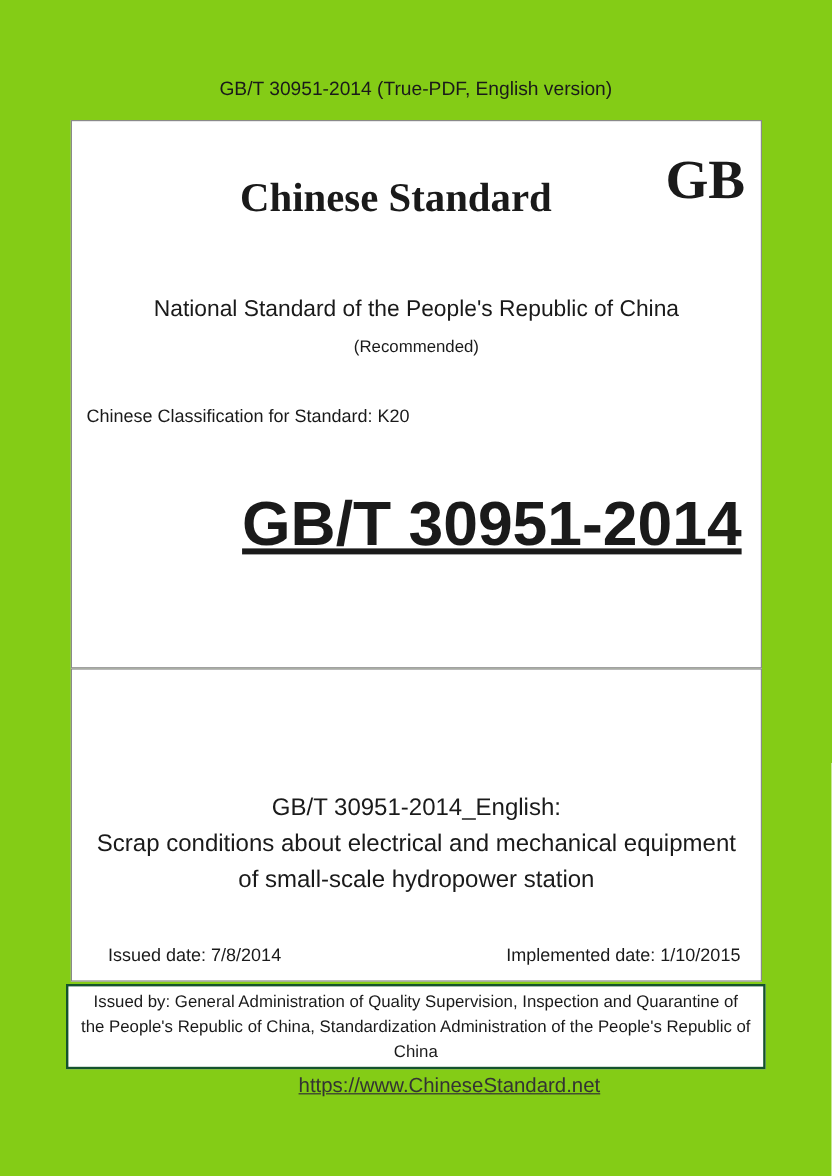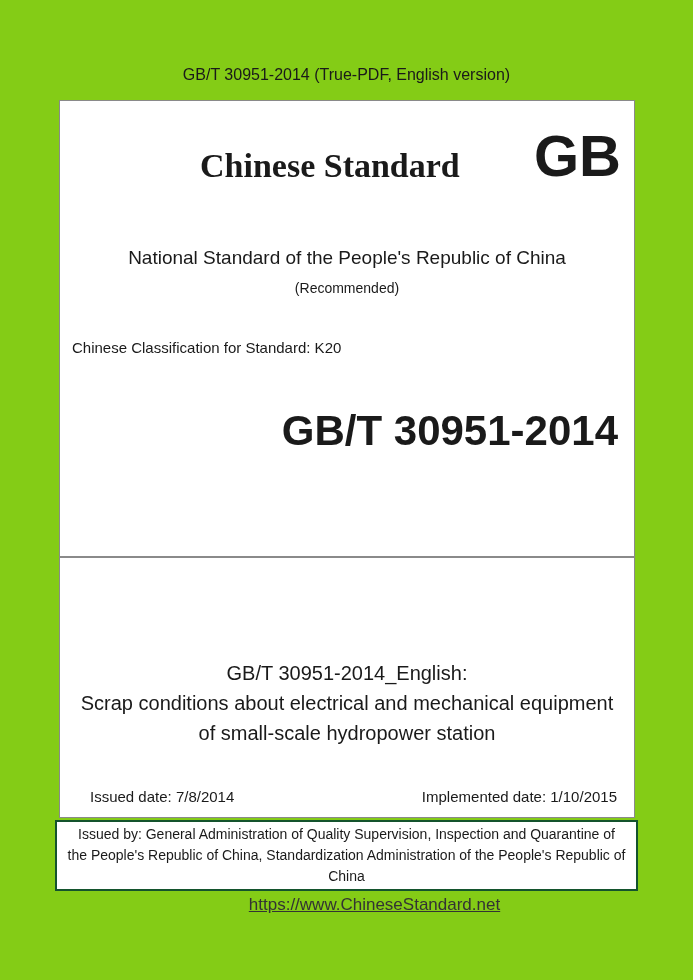--- a/index.html
+++ b/index.html
@@ -45,24 +45,25 @@
     top: 46px;
     font-size: 34px;
     font-weight: bold;
     white-space: nowrap;
     font-family: Liberation Serif, serif;
   }
   .gb-logo {
     position: absolute;
     right: 13px;
     top: 26px;
-    font-size: 58px;
+    font-size: 46px;
     font-weight: bold;
     line-height: 1;
     white-space: nowrap;
+    font-family: Liberation Serif, serif;
   }
   .national-line1 {
     position: absolute;
     top: 146px;
     left: 0;
     width: 100%;
     text-align: center;
     font-size: 19px;
   }
   .national-line2 {
@@ -76,23 +77,24 @@
   .classification {
     position: absolute;
     left: 12px;
     top: 238px;
     font-size: 15px;
   }
   .std-number {
     position: absolute;
     right: 16px;
     top: 306px;
-    font-size: 42px;
+    font-size: 52px;
     font-weight: bold;
     white-space: nowrap;
+    text-decoration: underline;
   }
   .english-title {
     position: absolute;
     top: 62px;
     left: 0;
     width: 100%;
     text-align: center;
     font-size: 20px;
     line-height: 30px;
     margin-top: 38px;

